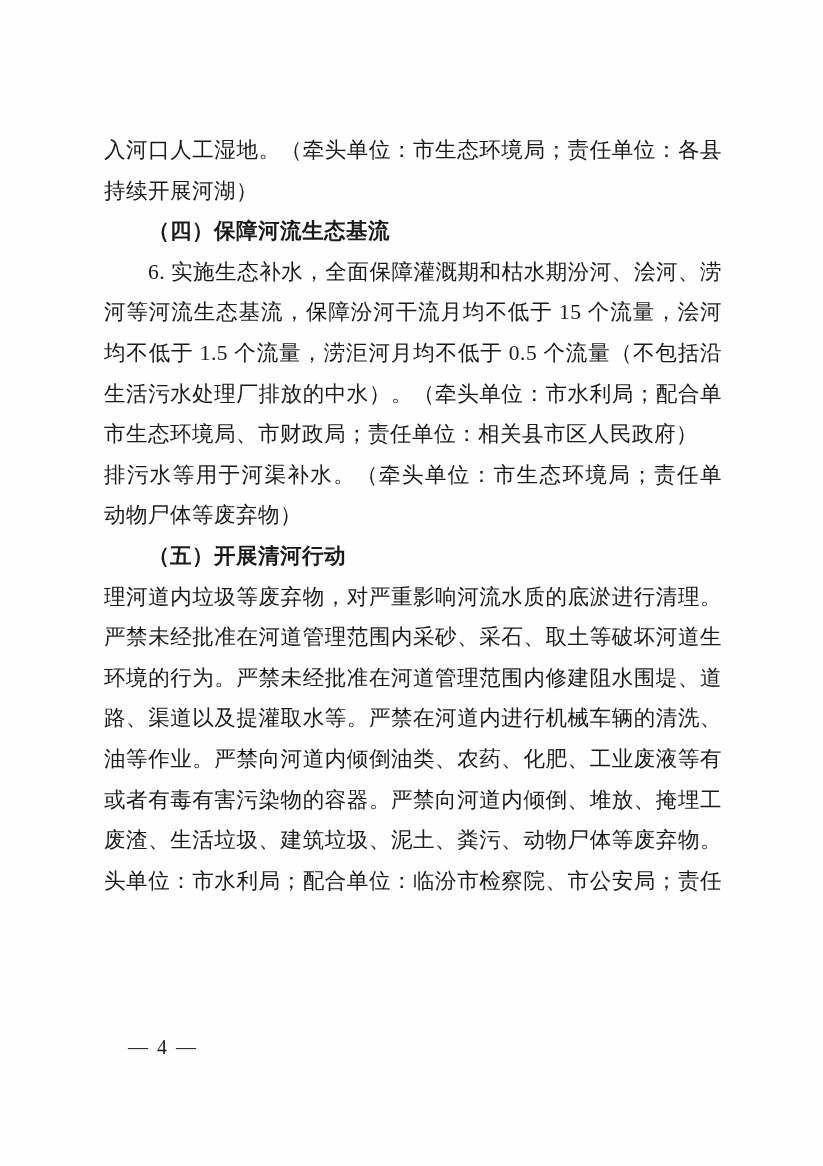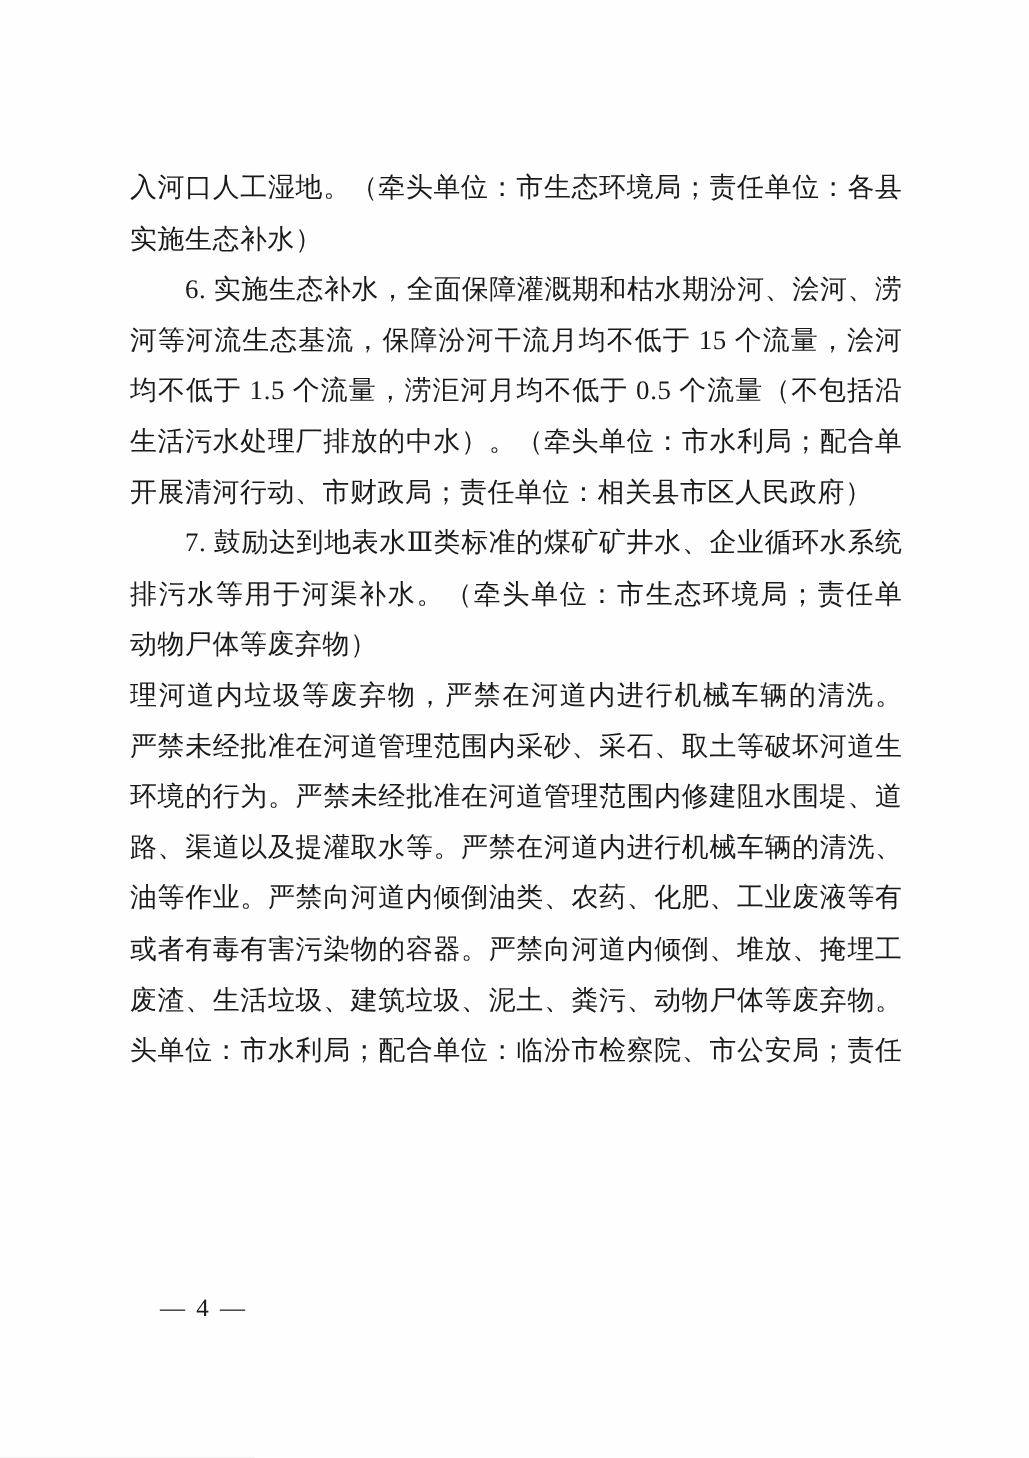--- a/index.html
+++ b/index.html
@@ -50,30 +50,31 @@
     letter-spacing: 2px;
     color: #1a1a1a;
   }
 </style>
 </head>
 <body>
 
 <div class="page">
   <div class="doc-body">
       <div class="line justify">入河口人工湿地。（牵头单位：市生态环境局；责任单位：各县市</div>
-      <div class="line">实施生态补水）</div>
+      <div class="line">持续开展河湖）</div>
+      <div class="line indent bold">（四）保障河流生态基流</div>
       <div class="line indent justify">6. 实施生态补水，全面保障灌溉期和枯水期汾河、浍河、涝洰</div>
       <div class="line justify">河等河流生态基流，保障汾河干流月均不低于 15 个流量，浍河月</div>
       <div class="line justify">均不低于 1.5 个流量，涝洰河月均不低于 0.5 个流量（不包括沿线</div>
       <div class="line justify">生活污水处理厂排放的中水）。（牵头单位：市水利局；配合单位：</div>
-      <div class="line">开展清河行动、市财政局；责任单位：相关县市区人民政府）</div>
-      <div class="line indent justify">7. 鼓励达到地表水Ⅲ类标准的煤矿矿井水、企业循环水系统</div>
+      <div class="line">市生态环境局、市财政局；责任单位：相关县市区人民政府）</div>
       <div class="line justify">排污水等用于河渠补水。（牵头单位：市生态环境局；责任单位：</div>
       <div class="line">动物尸体等废弃物）</div>
-      <div class="line justify">理河道内垃圾等废弃物，严禁在河道内进行机械车辆的清洗。</div>
+      <div class="line indent bold">（五）开展清河行动</div>
+      <div class="line justify">理河道内垃圾等废弃物，对严重影响河流水质的底淤进行清理。</div>
       <div class="line justify">严禁未经批准在河道管理范围内采砂、采石、取土等破坏河道生态</div>
       <div class="line justify">环境的行为。严禁未经批准在河道管理范围内修建阻水围堤、道</div>
       <div class="line justify">路、渠道以及提灌取水等。严禁在河道内进行机械车辆的清洗、加</div>
       <div class="line justify">油等作业。严禁向河道内倾倒油类、农药、化肥、工业废液等有毒</div>
       <div class="line justify">或者有毒有害污染物的容器。严禁向河道内倾倒、堆放、掩埋工业</div>
       <div class="line justify">废渣、生活垃圾、建筑垃圾、泥土、粪污、动物尸体等废弃物。（牵</div>
       <div class="line justify">头单位：市水利局；配合单位：临汾市检察院、市公安局；责任单位：</div>
     </div>
   <div class="page-number">— 4 —</div>
 </div>

